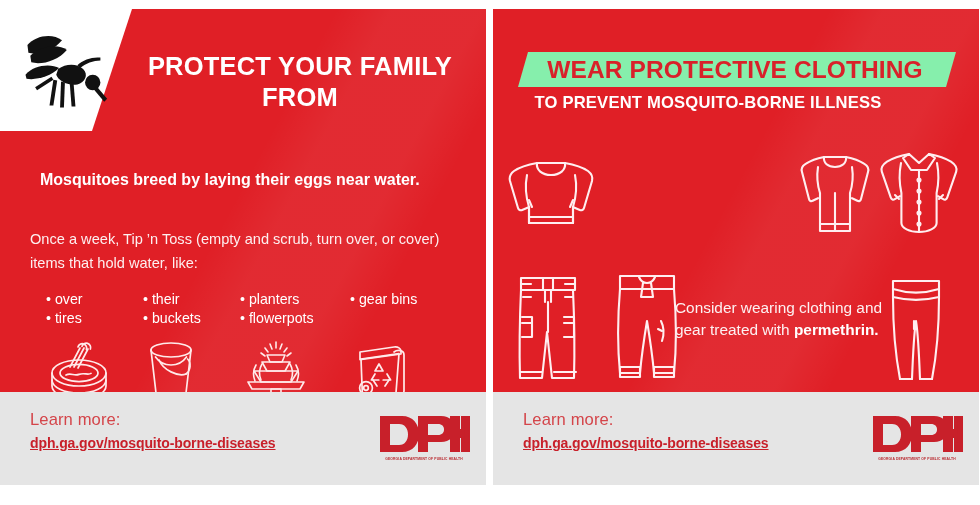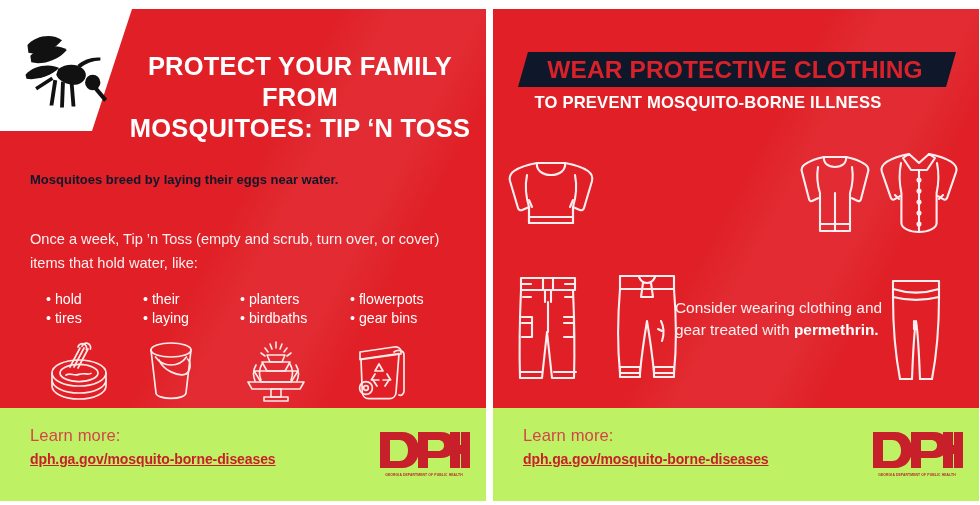--- a/index.html
+++ b/index.html
@@ -69,25 +69,25 @@
     z-index: 2;
     color: #ffffff;
     font-weight: bold;
     font-size: 25.5px;
     line-height: 31px;
     letter-spacing: .2px;
     text-align: center;
   }
   .l-lead {
     position: absolute;
-    left: 30px; top: 160px;
+    left: 40px; top: 160px;
     width: 440px;
-    color: #0f172a;
-    font-weight: bold;
-    font-size: 13px;
+    color: #ffffff;
+    font-weight: bold;
+    font-size: 16px;
     line-height: 22px;
     z-index: 2;
   }
   .l-body {
     position: absolute;
     left: 30px; top: 218px;
     width: 432px;
     color: #fdeff0;
     font-size: 14.6px;
     line-height: 24px;
@@ -118,21 +118,21 @@
     z-index: 2;
   }
   .l-icon { width: 97px; display: flex; justify-content: flex-start; }
   .l-icon.wide { width: 110px; }
 
   
   .r-banner {
     position: absolute;
     left: 25px; top: 43px;
     width: 438px; height: 35px;
-    background: #0f172a;
+    background: #86efac;
     clip-path: polygon(10px 0, 438px 0, 428px 35px, 0 35px);
     z-index: 3;
   }
   .r-banner span {
     display: block;
     text-align: center;
     color: #d9212a;
     font-weight: bold;
     font-size: 24.5px;
     line-height: 35px;
@@ -173,23 +173,23 @@
   .r-ic.sweater  { left: 14px;  top: 146px; }
   .r-ic.longtee  { left: 306px; top: 142px; }
   .r-ic.button   { left: 384px; top: 140px; }
   .r-ic.cargo    { left: 16px;  top: 264px; }
   .r-ic.jogger   { left: 116px; top: 262px; }
   .r-ic.legging  { left: 390px; top: 266px; }
 
   
   .footer {
     position: absolute;
-    left: 0; top: 408px;
+    left: 0; top: 392px;
     width: 486px; height: 93px;
-    background: #bef264;
+    background: #e5e5e5;
     z-index: 5;
   }
   .f-learn {
     position: absolute;
     left: 30px; top: 18px;
     color: #d4454a;
     font-size: 16.6px;
     letter-spacing: .1px;
   }
   .f-url {
@@ -238,48 +238,46 @@
           <path d="M66 44 C72 38, 82 35, 90 36 L90 39 C83 39, 74 42, 69 47 Z"></path>
           <path d="M45 60 L41 86 L37 86 L41 59 Z"></path>
           <path d="M53 62 L52 88 L48 88 L49 61 Z"></path>
           <path d="M62 62 L64 87 L60 87 L58 62 Z"></path>
           <path d="M41 59 L24 70 L22 67 L39 56 Z"></path>
         </g>
       </svg>
 
       <div class="l-title">
         <div>PROTECT YOUR FAMILY FROM</div>
-        <div>MOSQUITOES: TIP ‘N TOSS</div>
       </div>
 
       <div class="l-lead">Mosquitoes breed by laying their eggs near water.</div>
       <div class="l-body">Once a week, Tip ’n Toss (empty and scrub, turn over, or cover) items that hold water, like:</div>
 
       <div class="l-cols">
         <div class="l-col">
           <ul>
-            <li>hold</li>
+            <li>over</li>
             <li>tires</li>
           </ul>
         </div>
         <div class="l-col">
           <ul>
             <li>their</li>
-            <li>laying</li>
+            <li>buckets</li>
           </ul>
         </div>
         <div class="l-col wide">
           <ul>
             <li>planters</li>
-            <li>birdbaths</li>
+            <li>flowerpots</li>
           </ul>
         </div>
         <div class="l-col wide">
           <ul>
-            <li>flowerpots</li>
             <li>gear bins</li>
           </ul>
         </div>
       </div>
 
       <div class="l-icons">
         <div class="l-icon">
           <svg width="66" height="62" viewBox="0 0 66 62" fill="none" stroke="#ffeaea" stroke-width="1.7" stroke-linecap="round" stroke-linejoin="round">
             <ellipse cx="33" cy="34" rx="27" ry="13"></ellipse>
             <path d="M6 34 v7 c0 7.2 12.1 13 27 13 s27-5.8 27-13 v-7"></path>

